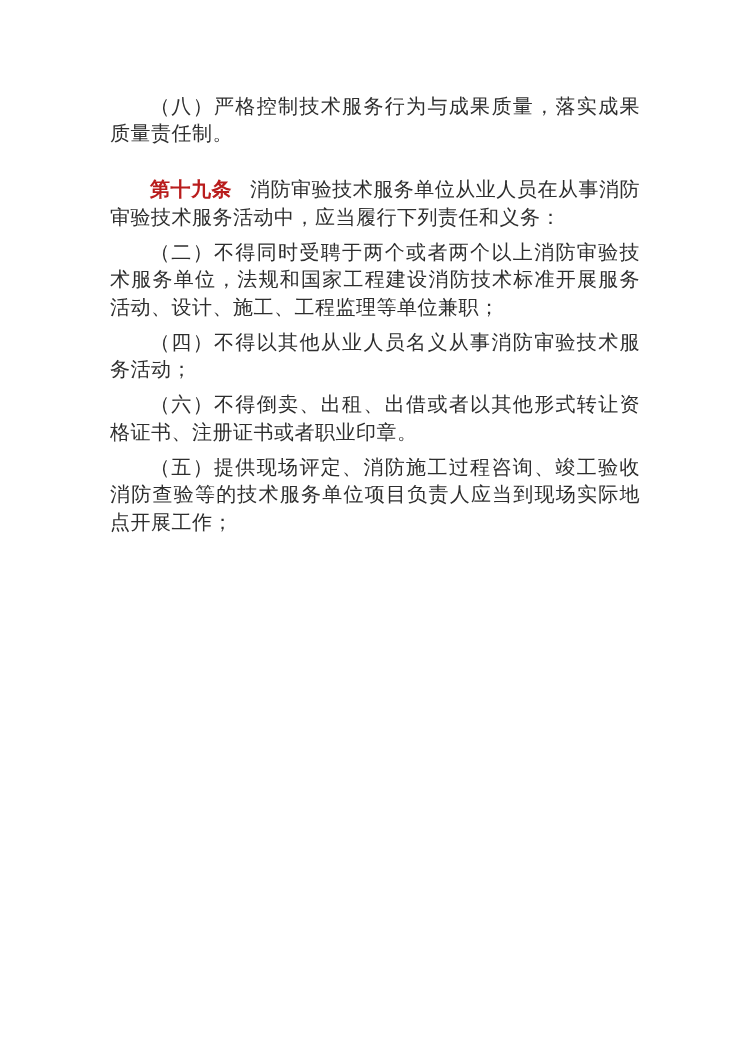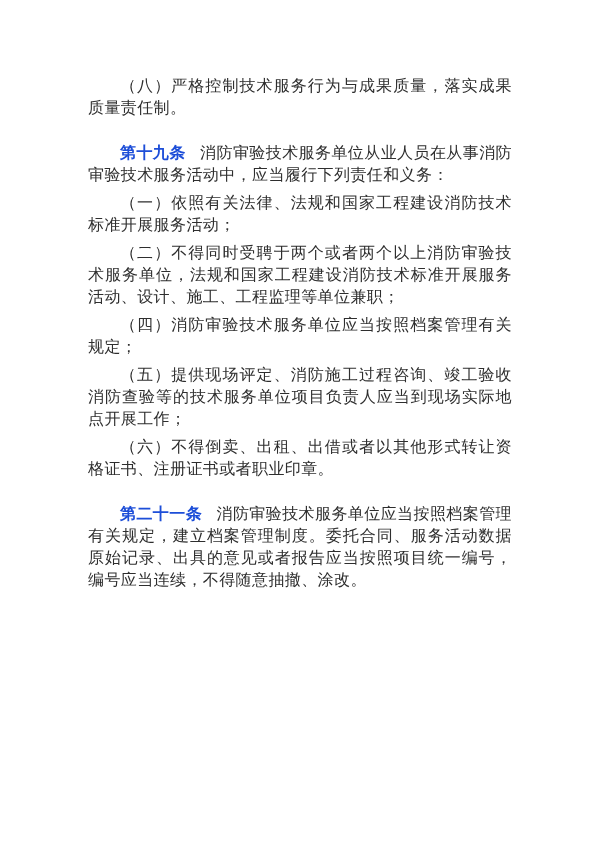--- a/index.html
+++ b/index.html
@@ -30,31 +30,29 @@
     color: #2e2e2e;
   }
   .doc-body p.para:first-child {
     margin-top: 3px;
   }
   .doc-body p.para.article {
     margin-top: 23px;
   }
   .doc-body b.article-num {
     font-weight: bold;
-    color: #1d4ed8;
+    color: #b91c1c;
     margin-right: 0.9em;
   }
 </style>
 </head>
 <body>
 
 <div class="page">
   <div class="doc-body">
       <p class="para">（八）严格控制技术服务行为与成果质量，落实成果质量责任制。</p>
       <p class="para article"><b class="article-num">第十九条</b>消防审验技术服务单位从业人员在从事消防审验技术服务活动中，应当履行下列责任和义务：</p>
-      <p class="para">（一）依照有关法律、法规和国家工程建设消防技术标准开展服务活动；</p>
       <p class="para">（二）不得同时受聘于两个或者两个以上消防审验技术服务单位，法规和国家工程建设消防技术标准开展服务活动、设计、施工、工程监理等单位兼职；</p>
-      <p class="para">（四）消防审验技术服务单位应当按照档案管理有关规定；</p>
+      <p class="para">（四）不得以其他从业人员名义从事消防审验技术服务活动；</p>
+      <p class="para">（六）不得倒卖、出租、出借或者以其他形式转让资格证书、注册证书或者职业印章。</p>
       <p class="para">（五）提供现场评定、消防施工过程咨询、竣工验收消防查验等的技术服务单位项目负责人应当到现场实际地点开展工作；</p>
-      <p class="para">（六）不得倒卖、出租、出借或者以其他形式转让资格证书、注册证书或者职业印章。</p>
-      <p class="para article"><b class="article-num">第二十一条</b>消防审验技术服务单位应当按照档案管理有关规定，建立档案管理制度。委托合同、服务活动数据原始记录、出具的意见或者报告应当按照项目统一编号，编号应当连续，不得随意抽撤、涂改。</p>
     </div>
 </div>
 
 </body></html>

